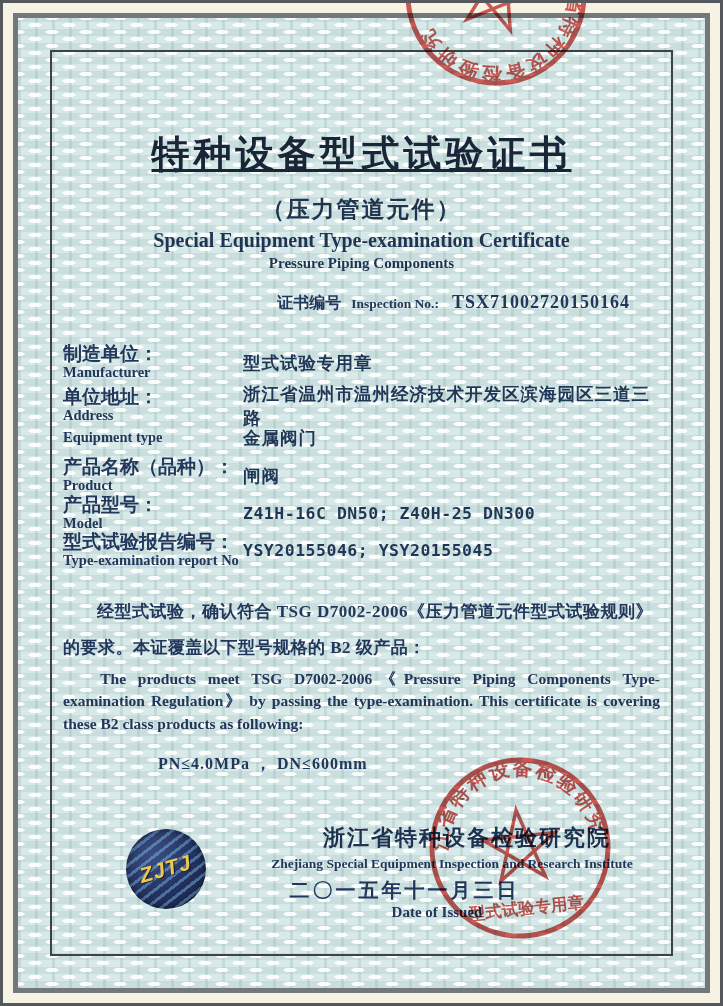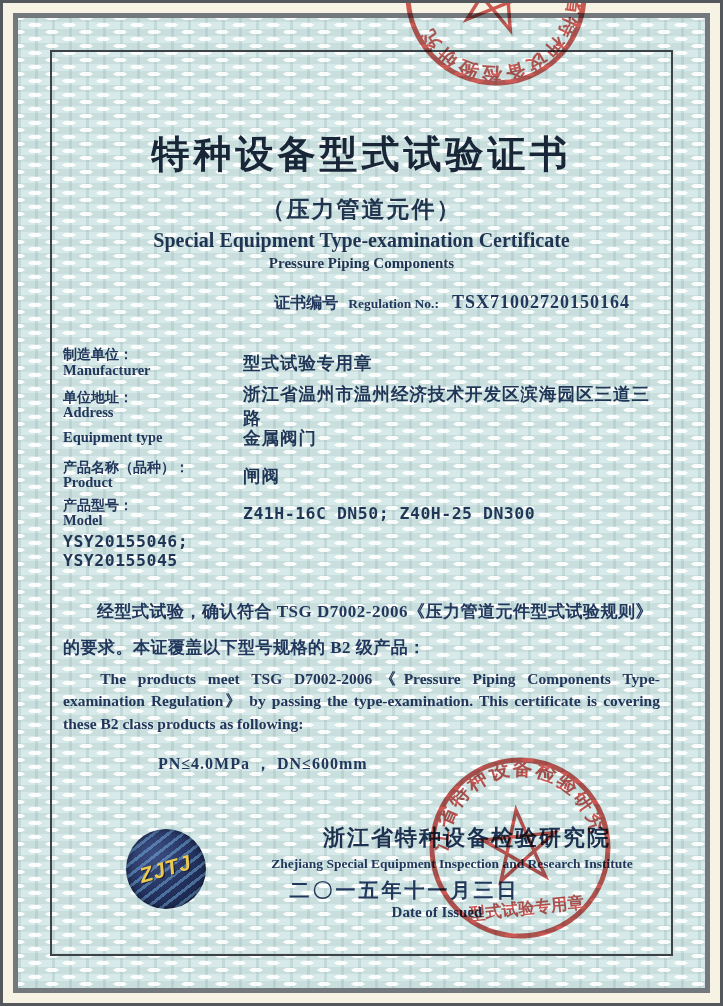--- a/index.html
+++ b/index.html
@@ -15,32 +15,32 @@
       radial-gradient(10px 3.2px at 50% 50%, rgba(255,255,255,.92) 0 62%, rgba(255,255,255,0) 70%),
       radial-gradient(10px 3.2px at 50% 50%, rgba(255,255,255,.92) 0 62%, rgba(255,255,255,0) 70%),
       repeating-linear-gradient(90deg, rgba(140,178,177,.28) 0 3px, rgba(255,255,255,0) 3px 17px),
       repeating-linear-gradient(0deg, rgba(128,168,168,.16) 0 7px, rgba(255,255,255,0) 7px 14px);
     background-size:34px 14px,34px 14px,auto,auto;
     background-position:0 0,17px 7px,0 0,0 0;
   }
   .innerline{position:absolute;inset:32px;border:2px solid #3c4246;pointer-events:none;}
   .content{position:absolute;left:34px;right:34px;top:34px;bottom:34px;padding:0 26px;}
   .center{text-align:center;}
-  .title-zh{margin-top:92px;font-size:38px;font-weight:bold;letter-spacing:4px;color:#182638;}
+  .title-zh{margin-top:92px;font-size:38px;font-weight:bold;letter-spacing:4px;color:#182638;text-decoration:underline;}
   .title-en{margin-top:4px;font-size:20px;font-weight:bold;color:#1f3452;}
   .paren-zh{margin-top:14px;font-size:23px;font-weight:bold;letter-spacing:2px;color:#20344e;}
   .paren-en{margin-top:3px;font-size:15px;font-weight:bold;color:#1f3452;}
   .cert-line{margin-top:20px;text-align:right;padding-right:30px;white-space:nowrap;}
   .cert-line .zh{font-size:16px;font-weight:bold;}
   .cert-line .en{font-size:13.5px;font-weight:bold;margin-left:6px;}
   .cert-line .num{font-size:18px;font-weight:bold;letter-spacing:1px;margin-left:9px;}
   .fields{margin-top:30px;}
   .frow{display:grid;grid-template-columns:180px 1fr;height:37.6px;align-items:center;}
   .flabel{line-height:1.1;}
-  .flabel .zh{display:block;font-size:14px;font-weight:bold;}
+  .flabel .zh{display:block;font-size:19px;font-weight:bold;}
   .flabel .en{display:block;font-size:14.5px;font-weight:bold;}
   .fvalue{font-family:"Liberation Sans","DejaVu Sans",sans-serif;font-size:17.5px;font-weight:bold;color:#1f3656;letter-spacing:1px;}
   .fvalue.mono{font-family:"DejaVu Sans Mono","Liberation Mono",monospace;font-size:16.5px;letter-spacing:.5px;}
   .stmt-zh1{margin-top:30px;font-size:17px;font-weight:bold;text-indent:2em;letter-spacing:.5px;}
   .stmt-zh2{margin-top:13px;font-size:17px;font-weight:bold;letter-spacing:.5px;}
   .stmt-en{margin-top:9px;font-size:15.5px;font-weight:bold;line-height:1.45;text-align:justify;text-indent:2.4em;color:#21365a;}
   .spec{margin-top:19px;margin-left:95px;font-size:16px;font-weight:bold;letter-spacing:1px;}
   .footer{position:absolute;right:-6px;top:786px;width:480px;text-align:center;}
   .issuer-zh{font-size:22px;font-weight:bold;letter-spacing:2px;color:#1d3150;margin-left:30px;}
   .issuer-en{font-size:13.5px;font-weight:bold;margin-top:3px;}
@@ -71,21 +71,21 @@
   </div>
 
   <div class="content">
     <div class="center title-zh">特种设备型式试验证书</div>
     <div class="center paren-zh">（压力管道元件）</div>
     <div class="center title-en">Special Equipment Type-examination Certificate</div>
     <div class="center paren-en">Pressure Piping Components</div>
 
     <div class="cert-line">
       <span class="zh">证书编号</span>
-      <span class="en">Regulation No.:</span>
+      <span class="en">Inspection No.:</span>
       <span class="num">TSX71002720150164</span>
     </div>
 
     <div class="fields">
       <div class="frow">
         <div class="flabel">
           <span class="zh">制造单位：</span>
           <span class="en">Manufacturer</span>
         </div>
         <div class="fvalue">型式试验专用章</div>
@@ -111,20 +111,24 @@
         <div class="fvalue">闸阀</div>
       </div>
       <div class="frow">
         <div class="flabel">
           <span class="zh">产品型号：</span>
           <span class="en">Model</span>
         </div>
         <div class="fvalue mono">Z41H-16C DN50; Z40H-25 DN300</div>
       </div>
       <div class="frow">
+        <div class="flabel">
+          <span class="zh">型式试验报告编号：</span>
+          <span class="en">Type-examination report No</span>
+        </div>
         <div class="fvalue mono">YSY20155046; YSY20155045</div>
       </div>
     </div>
 
     <div class="stmt-zh1">经型式试验，确认符合 TSG D7002-2006《压力管道元件型式试验规则》</div>
     <div class="stmt-zh2">的要求。本证覆盖以下型号规格的 B2 级产品：</div>
     <div class="stmt-en">The products meet TSG D7002-2006《Pressure Piping Components Type-examination Regulation》 by passing the type-examination. This certificate is covering these B2 class products as following:</div>
     <div class="spec">PN≤4.0MPa ， DN≤600mm</div>
 
     <div class="footer">

